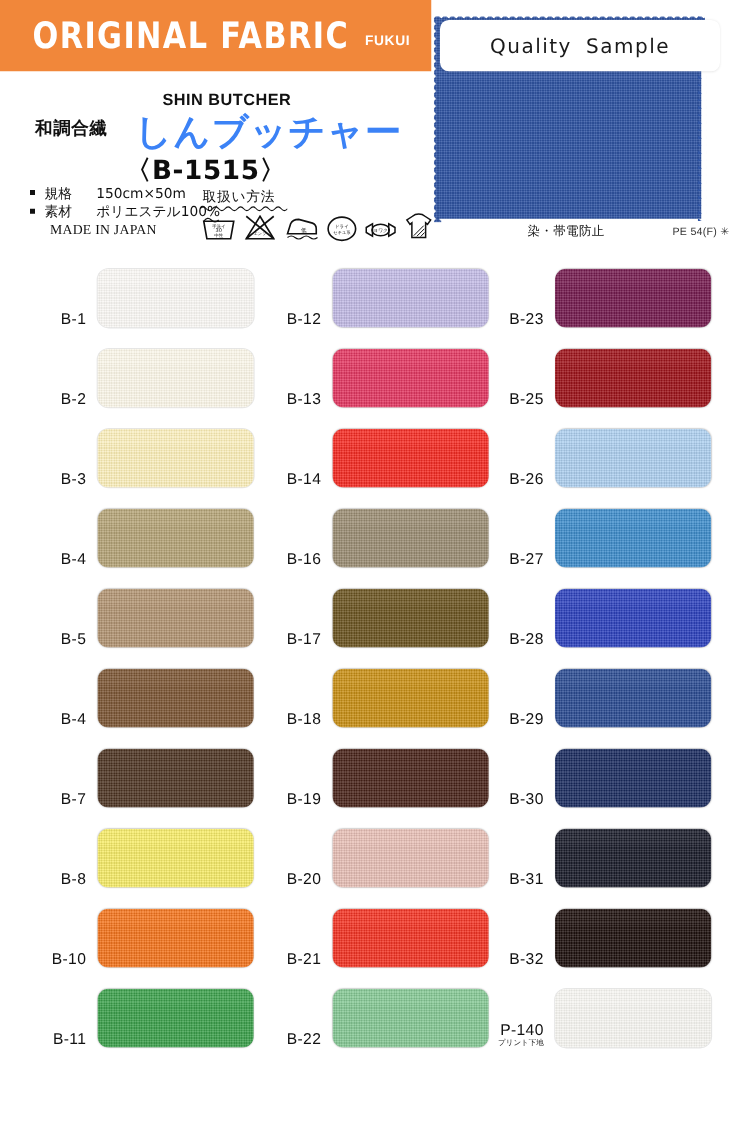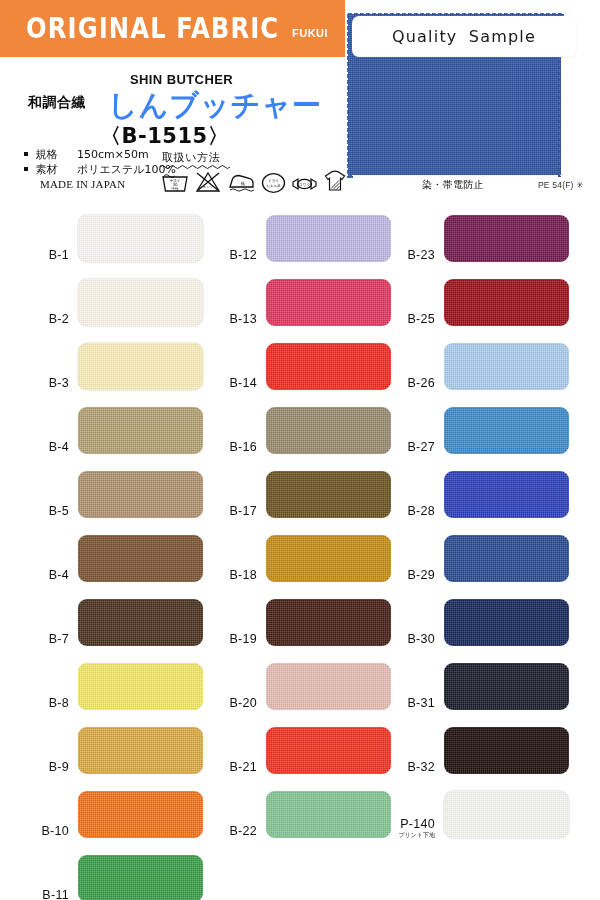--- a/index.html
+++ b/index.html
@@ -383,24 +383,20 @@
       </div>
       <div class="swatch-row">
         <div class="swatch-label">B-7</div>
         <div class="swatch-chip" style="background-color: rgb(75, 50, 32);"></div>
       </div>
       <div class="swatch-row">
         <div class="swatch-label">B-8</div>
         <div class="swatch-chip" style="background-color: rgb(247, 236, 104);"></div>
       </div>
       <div class="swatch-row">
-        <div class="swatch-label">B-9</div>
-        <div class="swatch-chip" style="background-color: rgb(221, 173, 69);"></div>
-      </div>
-      <div class="swatch-row">
         <div class="swatch-label">B-10</div>
         <div class="swatch-chip" style="background-color: rgb(244, 116, 28);"></div>
       </div>
       <div class="swatch-row">
         <div class="swatch-label">B-11</div>
         <div class="swatch-chip" style="background-color: rgb(59, 160, 75);"></div>
       </div>
     </div>
   <div class="swatch-col" id="col-2">
       <div class="swatch-row">

